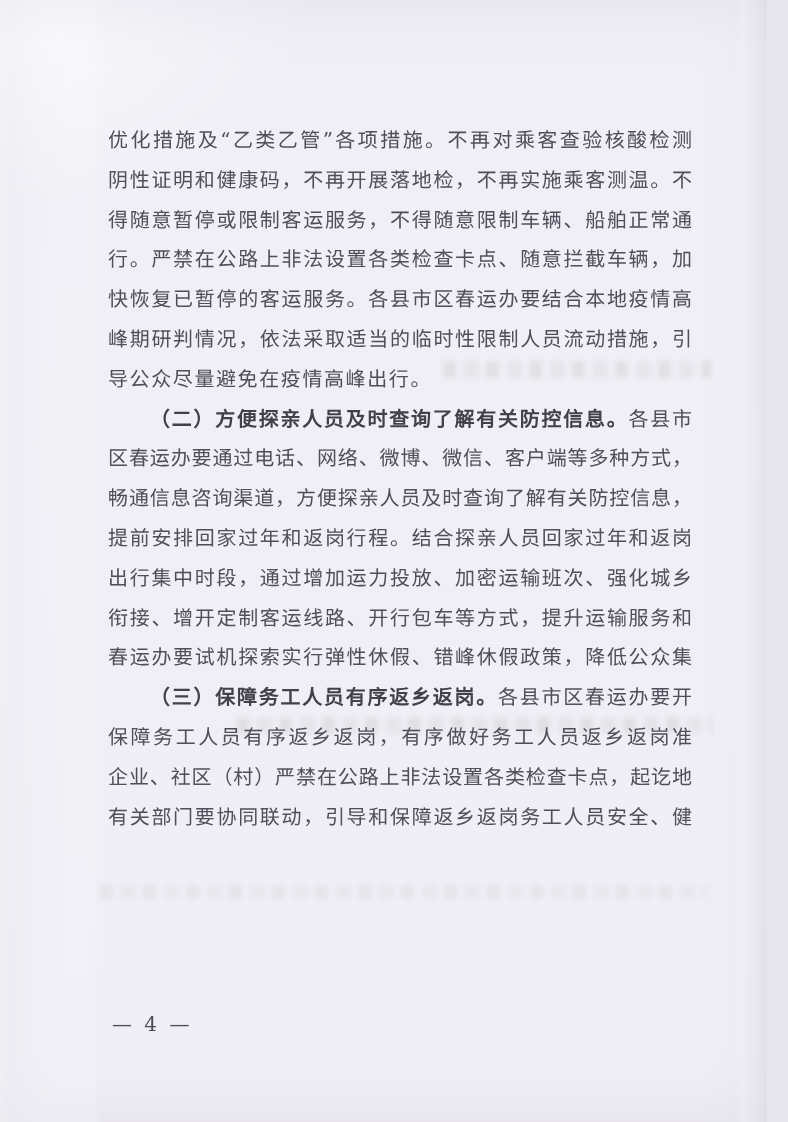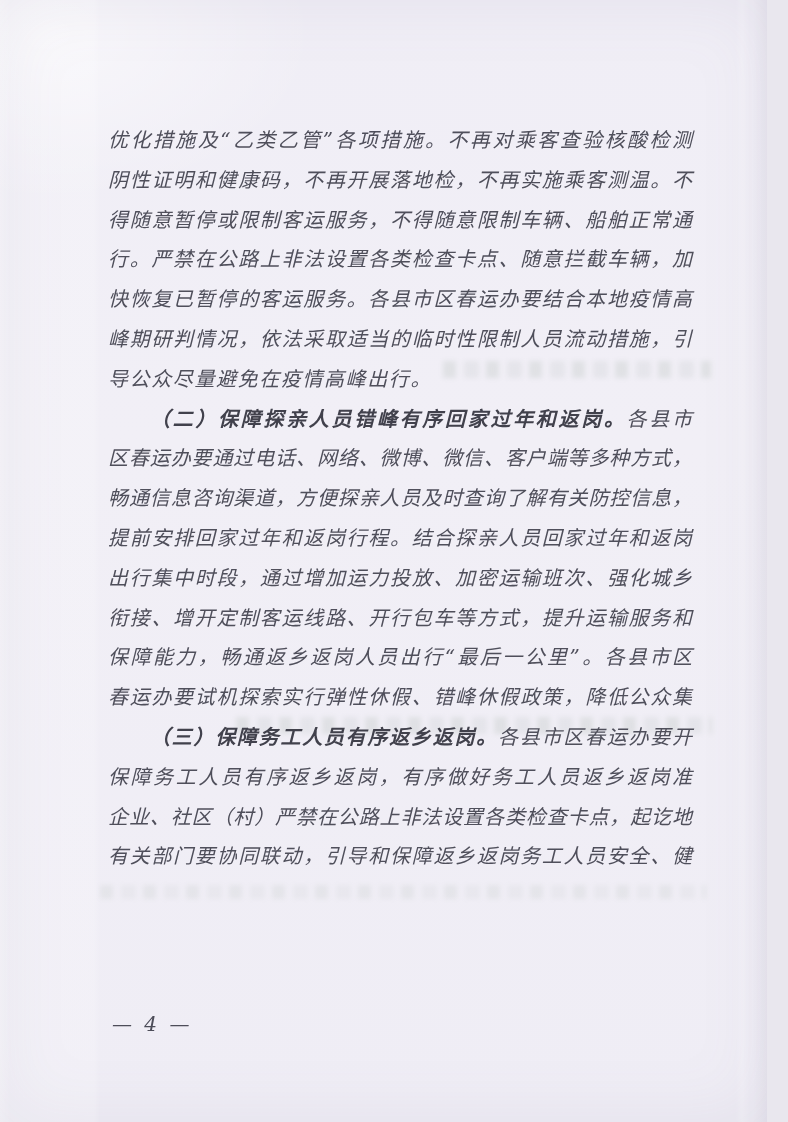--- a/index.html
+++ b/index.html
@@ -15,21 +15,20 @@
     width: 767px;
     height: 1122px;
     overflow: hidden;
     background:
       radial-gradient(ellipse 420px 260px at 6% 3%, rgba(255,255,255,0.55), rgba(255,255,255,0) 65%),
       linear-gradient(90deg, rgba(255,255,255,0.30) 0px, rgba(255,255,255,0) 10px),
       linear-gradient(270deg, rgba(130,124,152,0.07) 0px, rgba(130,124,152,0) 14px),
       linear-gradient(180deg, #f0eef6 0%, #f1eff6 40%, #efedf5 100%);
     box-shadow: inset 0 0 70px rgba(128,122,152,0.10);
     font-family: "DejaVu Serif", "Liberation Serif", serif;
-    font-style: italic;
   }
   
   .streaks {
     position: absolute;
     inset: 0;
     background:
       linear-gradient(90deg, rgba(255,255,255,0.18) 94px, rgba(255,255,255,0) 100px),
       linear-gradient(90deg, rgba(255,255,255,0) 735px, rgba(255,255,255,0.16) 742px, rgba(255,255,255,0) 750px);
     pointer-events: none;
   }
@@ -97,27 +96,26 @@
   <div class="bleed bleed-3"></div>
 
   <div class="text-block">
       <div class="line"><span class="run">优化措施及“乙类乙管”各项措施。不再对乘客查验核酸检测</span></div>
       <div class="line"><span class="run">阴性证明和健康码，不再开展落地检，不再实施乘客测温。不</span></div>
       <div class="line"><span class="run">得随意暂停或限制客运服务，不得随意限制车辆、船舶正常通</span></div>
       <div class="line"><span class="run">行。严禁在公路上非法设置各类检查卡点、随意拦截车辆，加</span></div>
       <div class="line"><span class="run">快恢复已暂停的客运服务。各县市区春运办要结合本地疫情高</span></div>
       <div class="line"><span class="run">峰期研判情况，依法采取适当的临时性限制人员流动措施，引</span></div>
       <div class="line last"><span class="run">导公众尽量避免在疫情高峰出行。</span></div>
-      <div class="line indent"><span class="run bold">（二）保障探亲人员错峰有序回家过年和返岗。</span><span class="run">各县市</span></div>
+      <div class="line indent"><span class="run bold">（二）方便探亲人员及时查询了解有关防控信息。</span><span class="run">各县市</span></div>
       <div class="line"><span class="run">区春运办要通过电话、网络、微博、微信、客户端等多种方式，</span></div>
       <div class="line"><span class="run">畅通信息咨询渠道，方便探亲人员及时查询了解有关防控信息，</span></div>
       <div class="line"><span class="run">提前安排回家过年和返岗行程。结合探亲人员回家过年和返岗</span></div>
       <div class="line"><span class="run">出行集中时段，通过增加运力投放、加密运输班次、强化城乡</span></div>
       <div class="line"><span class="run">衔接、增开定制客运线路、开行包车等方式，提升运输服务和</span></div>
-      <div class="line"><span class="run">保障能力，畅通返乡返岗人员出行“最后一公里”。各县市区</span></div>
       <div class="line"><span class="run">春运办要试机探索实行弹性休假、错峰休假政策，降低公众集</span></div>
       <div class="line indent"><span class="run bold">（三）保障务工人员有序返乡返岗。</span><span class="run">各县市区春运办要开</span></div>
       <div class="line"><span class="run">保障务工人员有序返乡返岗，有序做好务工人员返乡返岗准</span></div>
       <div class="line"><span class="run">企业、社区（村）严禁在公路上非法设置各类检查卡点，起讫地</span></div>
       <div class="line"><span class="run">有关部门要协同联动，引导和保障返乡返岗务工人员安全、健</span></div>
     </div>
 
   <div class="page-number">— 4 —</div>
 </div>
 

